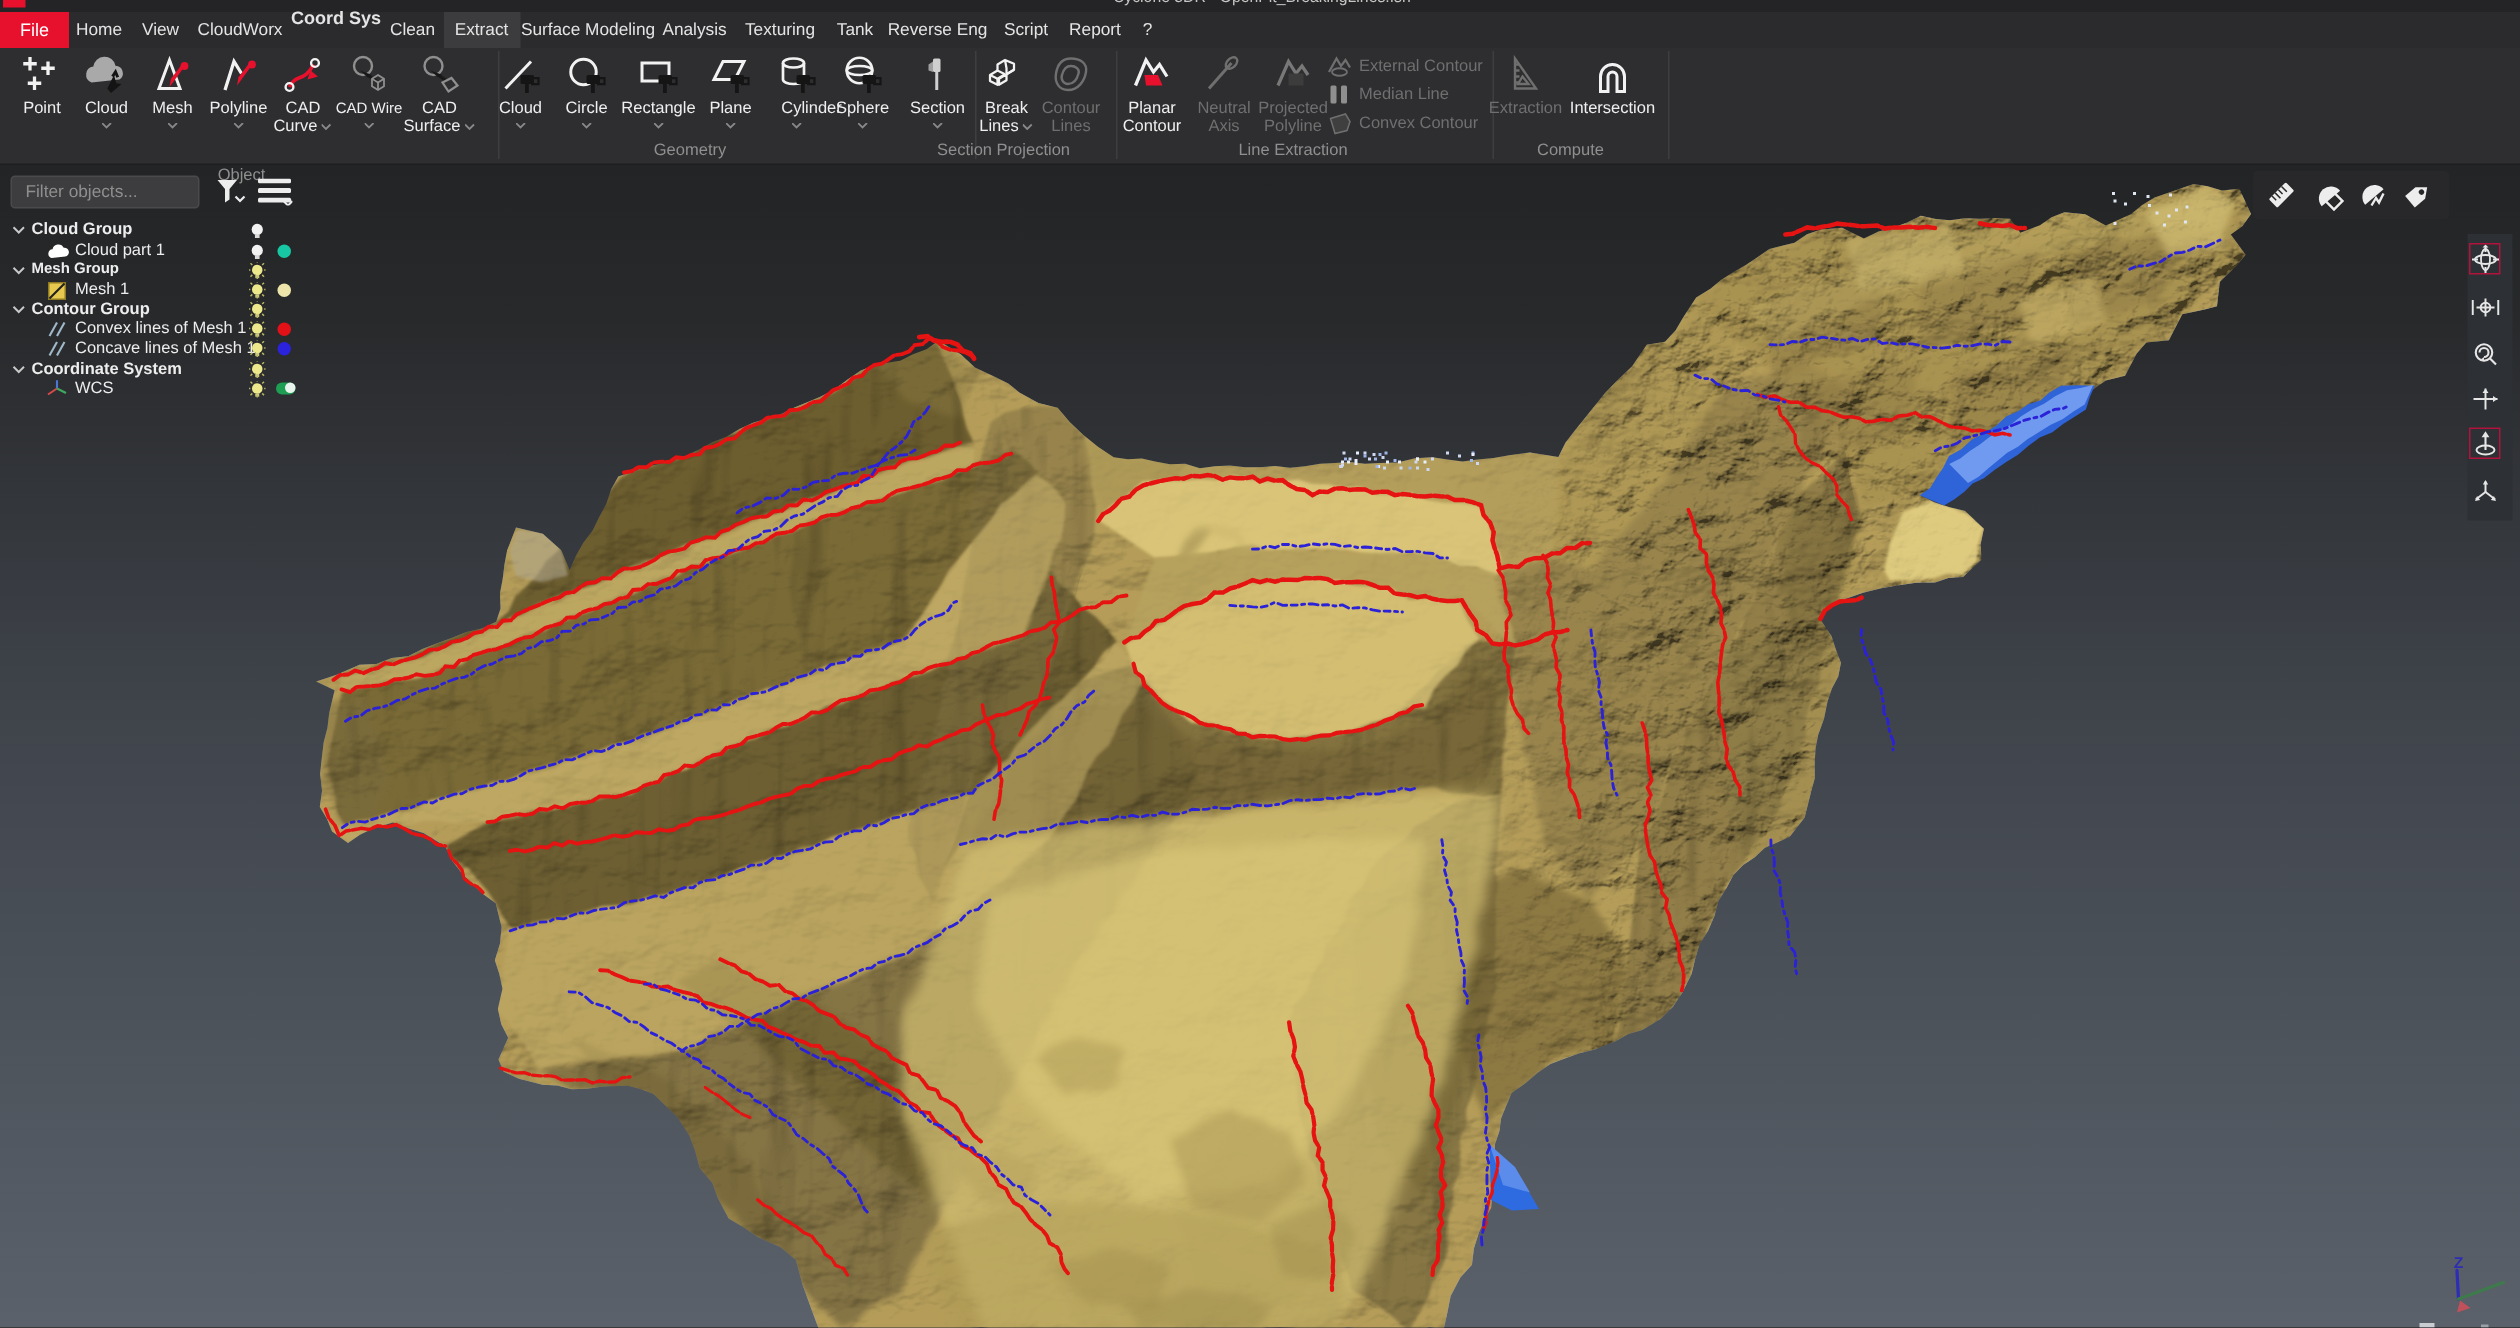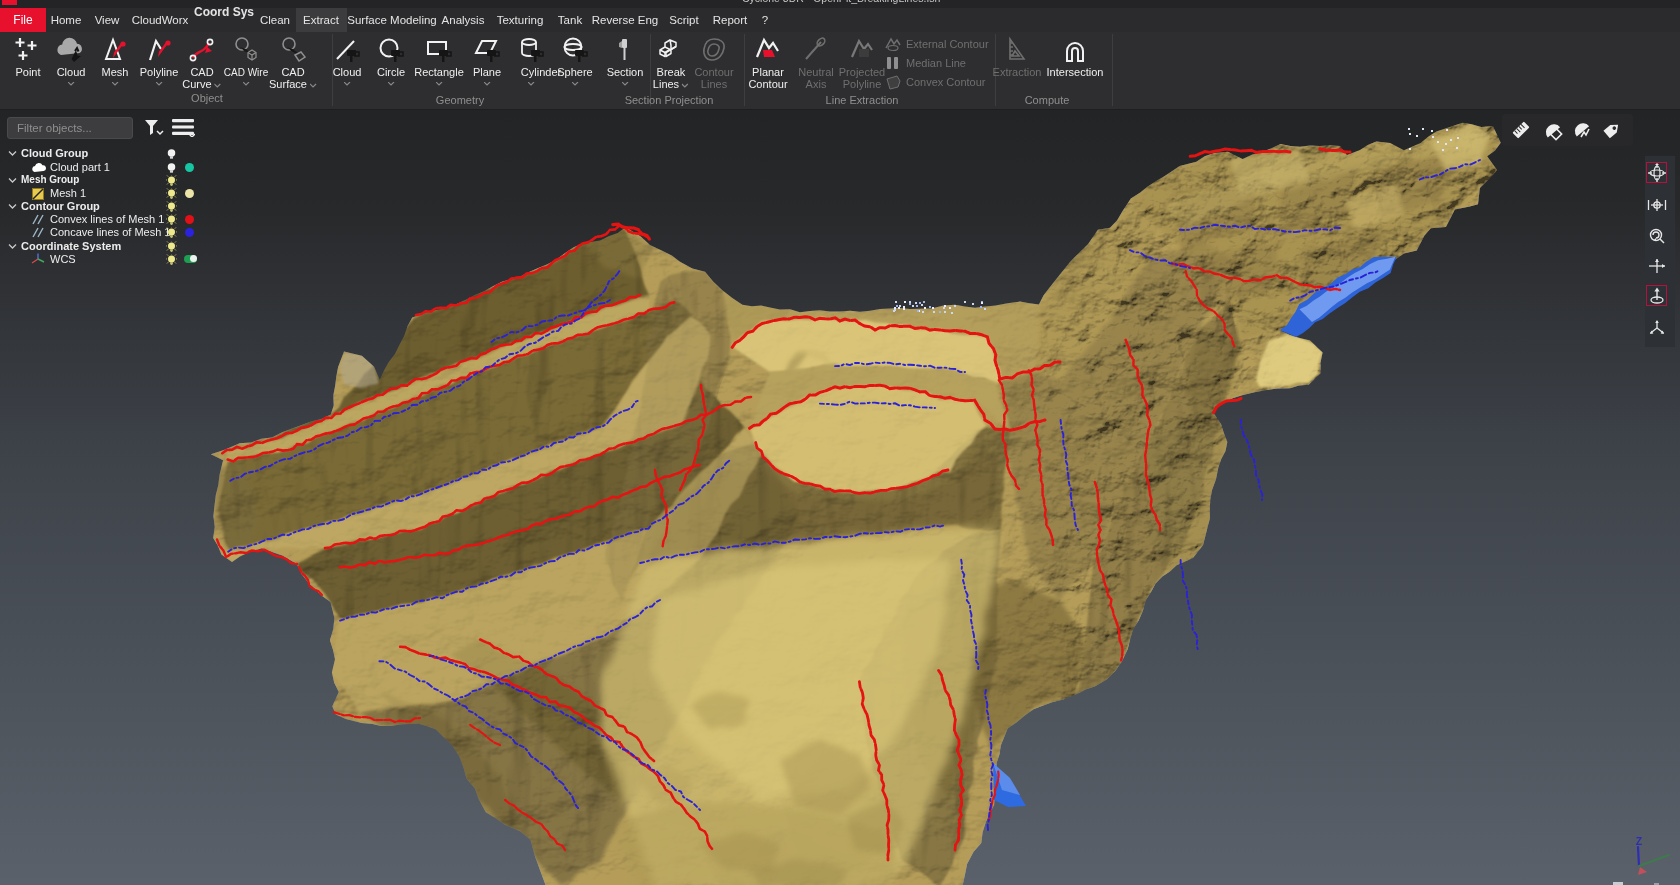--- a/index.html
+++ b/index.html
@@ -280,21 +280,21 @@
       <div style="position:absolute;left:570px;top:8px;transform:translateX(-50%);height:24px;color:#e4e4e4;font-size:11.5px;line-height:24px;white-space:nowrap;">Tank</div>
       <div style="position:absolute;left:625px;top:8px;transform:translateX(-50%);height:24px;color:#e4e4e4;font-size:11.5px;line-height:24px;white-space:nowrap;">Reverse Eng</div>
       <div style="position:absolute;left:684px;top:8px;transform:translateX(-50%);height:24px;color:#e4e4e4;font-size:11.5px;line-height:24px;white-space:nowrap;">Script</div>
       <div style="position:absolute;left:730px;top:8px;transform:translateX(-50%);height:24px;color:#e4e4e4;font-size:11.5px;line-height:24px;white-space:nowrap;">Report</div>
       <div style="position:absolute;left:765px;top:8px;transform:translateX(-50%);height:24px;color:#e4e4e4;font-size:11.5px;line-height:24px;white-space:nowrap;">?</div>
       <div style="position:absolute;left:332px;top:34px;width:1px;height:72px;background:#3e3e40;"></div>
       <div style="position:absolute;left:650px;top:34px;width:1px;height:72px;background:#3e3e40;"></div>
       <div style="position:absolute;left:744px;top:34px;width:1px;height:72px;background:#3e3e40;"></div>
       <div style="position:absolute;left:995px;top:34px;width:1px;height:72px;background:#3e3e40;"></div>
       <div style="position:absolute;left:1112px;top:34px;width:1px;height:72px;background:#3e3e40;"></div>
-      <div style="position:absolute;left:161px;top:92px;transform:translateX(-50%);color:#8f8f8f;font-size:11px;white-space:nowrap;margin-left:46px;">Object</div>
+      <div style="position:absolute;left:161px;top:111px;transform:translateX(-50%);color:#8f8f8f;font-size:11px;white-space:nowrap;">Object</div>
       <div style="position:absolute;left:460px;top:94px;transform:translateX(-50%);color:#8f8f8f;font-size:11px;white-space:nowrap;">Geometry</div>
       <div style="position:absolute;left:669px;top:94px;transform:translateX(-50%);color:#8f8f8f;font-size:11px;white-space:nowrap;">Section Projection</div>
       <div style="position:absolute;left:862px;top:94px;transform:translateX(-50%);color:#8f8f8f;font-size:11px;white-space:nowrap;">Line Extraction</div>
       <div style="position:absolute;left:1047px;top:94px;transform:translateX(-50%);color:#8f8f8f;font-size:11px;white-space:nowrap;">Compute</div>
       <svg style="position:absolute;left:13px;top:35px" width="30" height="30" viewBox="0 0 30 30">
         <g stroke="#f2f2f2" stroke-width="2.2" fill="none">
           <path d="M7,3 v9 M2.5,7.5 h9"></path>
           <path d="M19,6 v9 M14.5,10.5 h9"></path>
           <path d="M10,16 v9 M5.5,20.5 h9"></path>
         </g>

